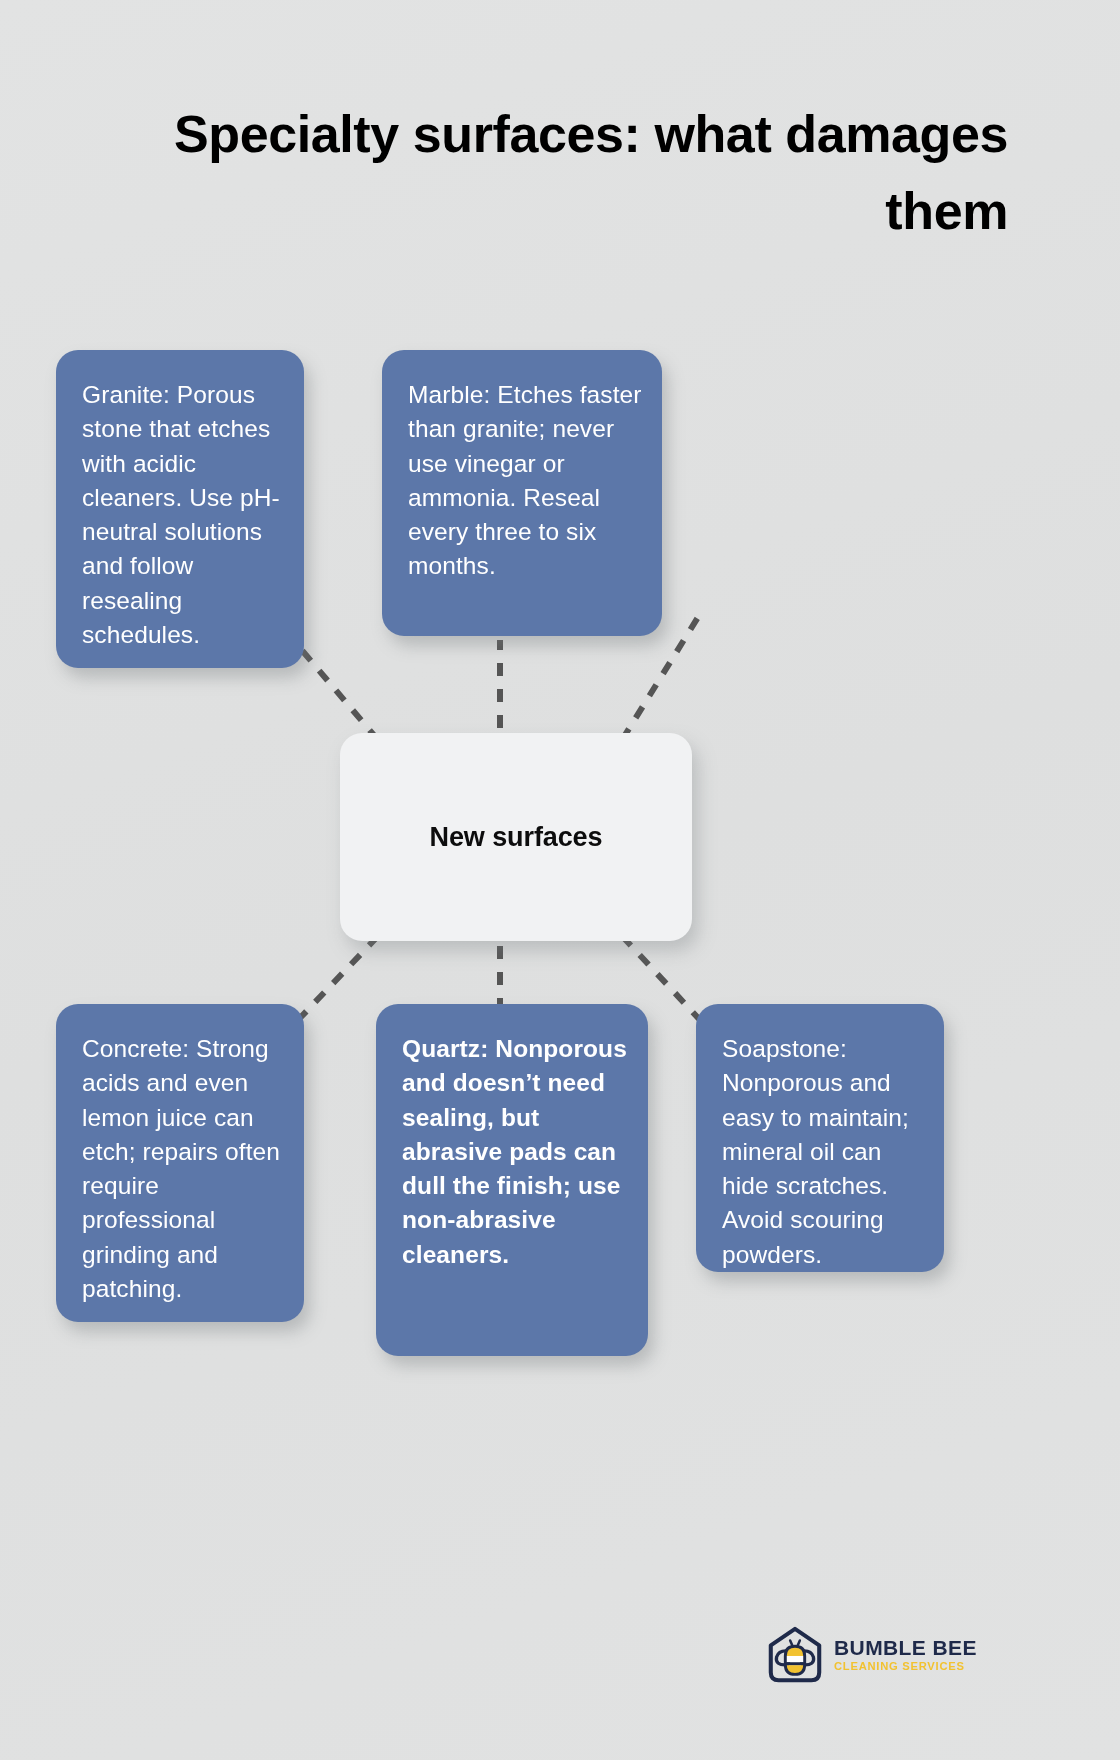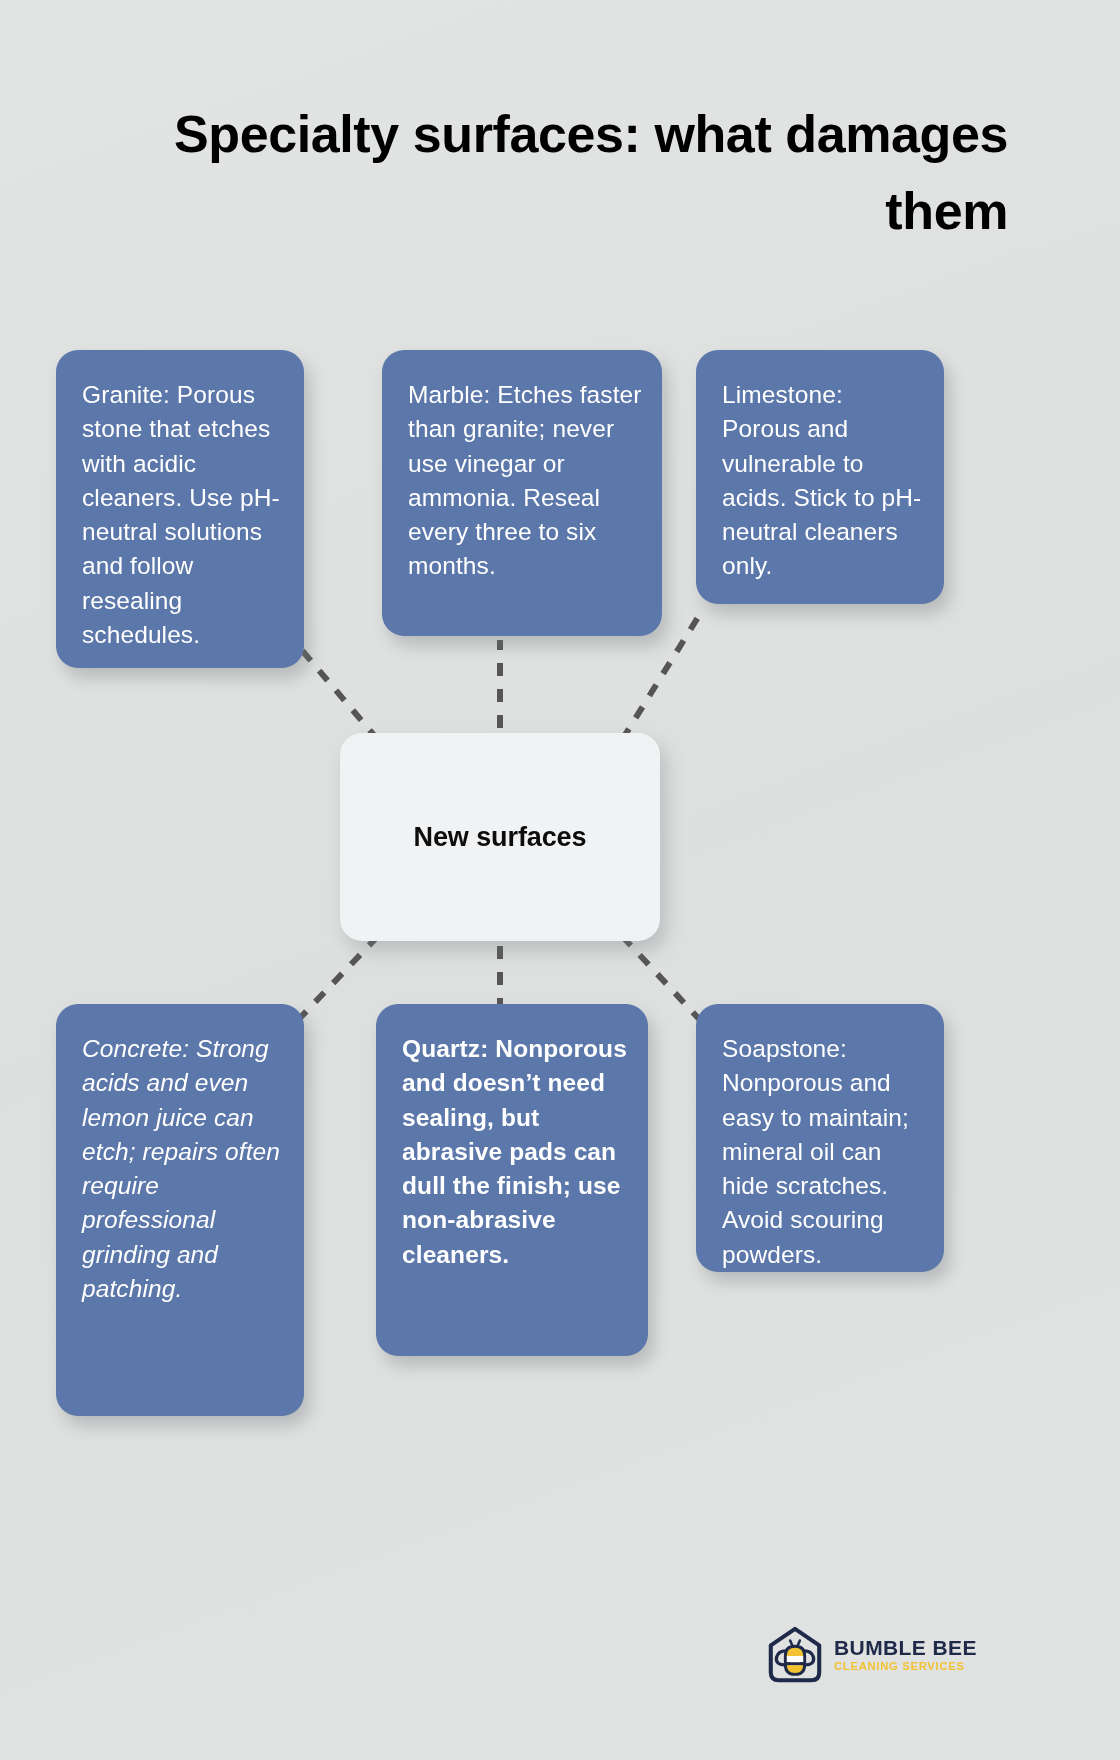--- a/index.html
+++ b/index.html
@@ -58,30 +58,30 @@
     box-shadow: 6px 10px 16px rgba(120,125,130,0.38);
     letter-spacing: 0.1px;
   }
 
   
   #card-granite   { left: 56px;  top: 350px;  width: 248px; height: 318px; }
   #card-marble    { left: 382px; top: 350px;  width: 280px; height: 286px; }
   #card-limestone { left: 696px; top: 350px;  width: 248px; height: 254px; }
 
   
-  #card-concrete  { left: 56px;  top: 1004px; width: 248px; height: 412px; font-style: italic; }
+  #card-concrete  { left: 56px;  top: 1004px; width: 248px; height: 318px; }
   #card-quartz    { left: 376px; top: 1004px; width: 272px; height: 352px; font-weight: bold; }
   #card-soapstone { left: 696px; top: 1004px; width: 248px; height: 268px; }
 
   
   #center-node {
     position: absolute;
     left: 340px;
     top: 733px;
-    width: 320px;
+    width: 352px;
     height: 208px;
     background: #f1f2f3;
     border-radius: 22px;
     box-shadow: 6px 10px 18px rgba(120,125,130,0.34);
     display: flex;
     align-items: center;
     justify-content: center;
   }
   #center-label {
     font-size: 27px;
@@ -136,21 +136,20 @@
       <line x1="378" y1="936" x2="300" y2="1018"></line>
 
       <line x1="500" y1="946" x2="500" y2="1022"></line>
 
       <line x1="622" y1="936" x2="700" y2="1020"></line>
     </g>
   </svg>
 
   <div class="card" id="card-granite">Granite: Porous stone that etches with acidic cleaners. Use pH-neutral solutions and follow resealing schedules.</div>
   <div class="card" id="card-marble">Marble: Etches faster than granite; never use vinegar or ammonia. Reseal every three to six months.</div>
-  <div class="card" id="card-limestone">Limestone: Porous and vulnerable to acids. Stick to pH-neutral cleaners only.</div>
 
   <div id="center-node">
     <span id="center-label">New surfaces</span>
   </div>
 
   <div class="card" id="card-concrete">Concrete: Strong acids and even lemon juice can etch; repairs often require professional grinding and patching.</div>
   <div class="card" id="card-quartz">Quartz: Nonporous and doesn’t need sealing, but abrasive pads can dull the finish; use non-abrasive cleaners.</div>
   <div class="card" id="card-soapstone">Soapstone: Nonporous and easy to maintain; mineral oil can hide scratches. Avoid scouring powders.</div>
 
   <div id="logo">

